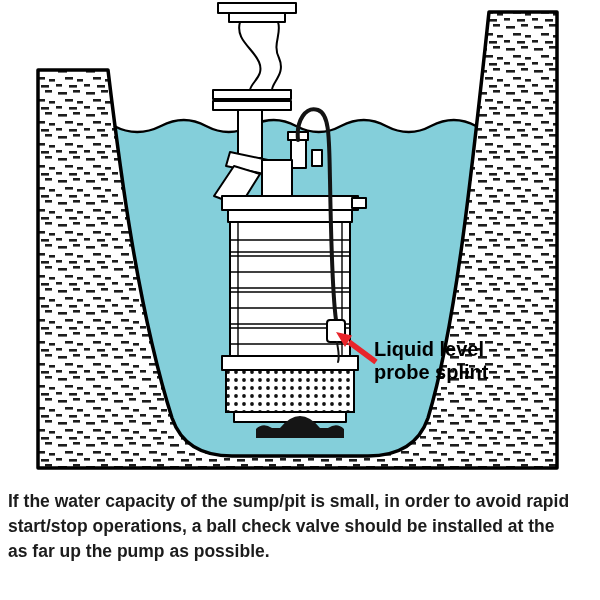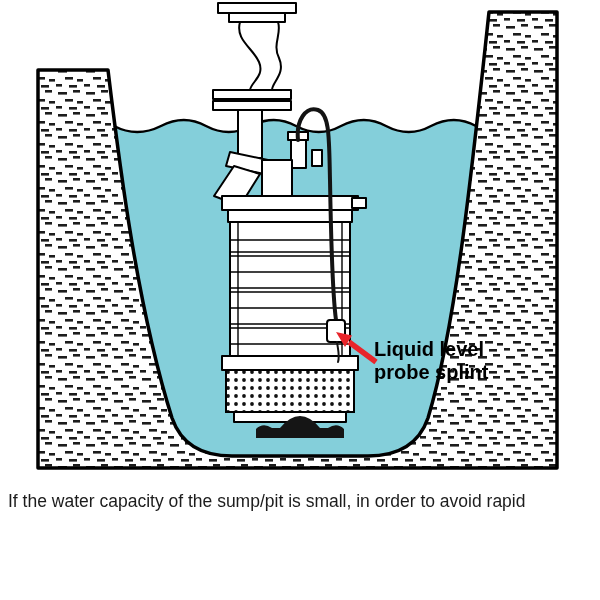--- a/index.html
+++ b/index.html
@@ -17,21 +17,21 @@
   .cable{fill:none;stroke:#131313;stroke-width:4;stroke-linecap:round;}
   .wire{fill:none;stroke:#131313;stroke-width:2;stroke-linecap:round;}
   .arrow-fill{fill:var(--arrow);}
   .arrow-shaft{stroke:var(--arrow);stroke-width:5.5;stroke-linecap:butt;fill:none;}
   .diagram-label{
     position:absolute;left:374px;top:338px;width:132px;
     color:var(--ink);font-weight:bold;font-size:20px;line-height:23px;
   }
   .caption{
     position:absolute;left:8px;top:489px;width:588px;
-    color:var(--text);font-size:17.5px;line-height:25px;font-weight:400;
+    color:var(--text);font-size:17.5px;line-height:25px;font-weight:700;
   }
 </style>
 </head>
 <body>
 
 <div id="stage">
 
   <svg width="600" height="480" viewBox="0 0 600 480">
     <defs>
       <pattern id="soil" width="28" height="22" patternUnits="userSpaceOnUse">
@@ -153,15 +153,17 @@
     <g>
       <line class="arrow-shaft" x1="376" y1="362" x2="349" y2="342"></line>
       <polygon class="arrow-fill" points="336,332 352,335.5 345,347"></polygon>
     </g>
   </svg>
 
   <div class="diagram-label">Liquid level probe splint</div>
 
   <div class="caption">
     <div>If the water capacity of the sump/pit is small, in order to avoid rapid</div>
+    <div>start/stop operations, a ball check valve should be installed at the</div>
+    <div>as far up the pump as possible.</div>
   </div>
 
 </div>
 
 </body></html>

